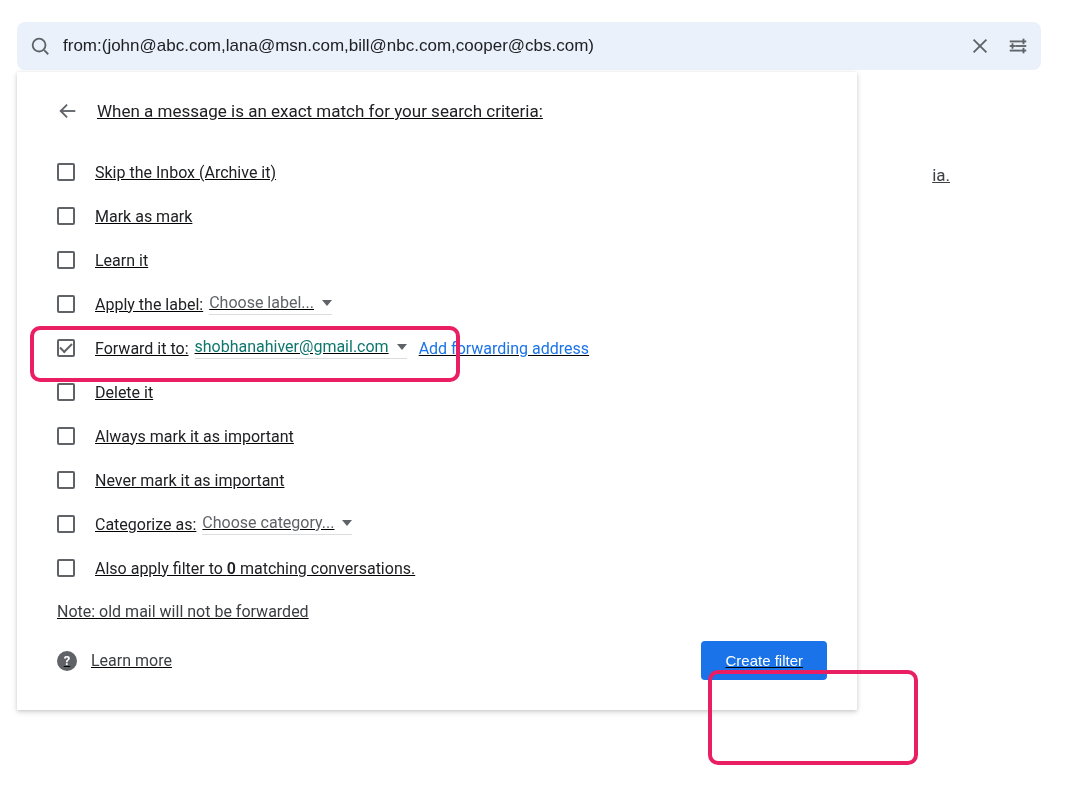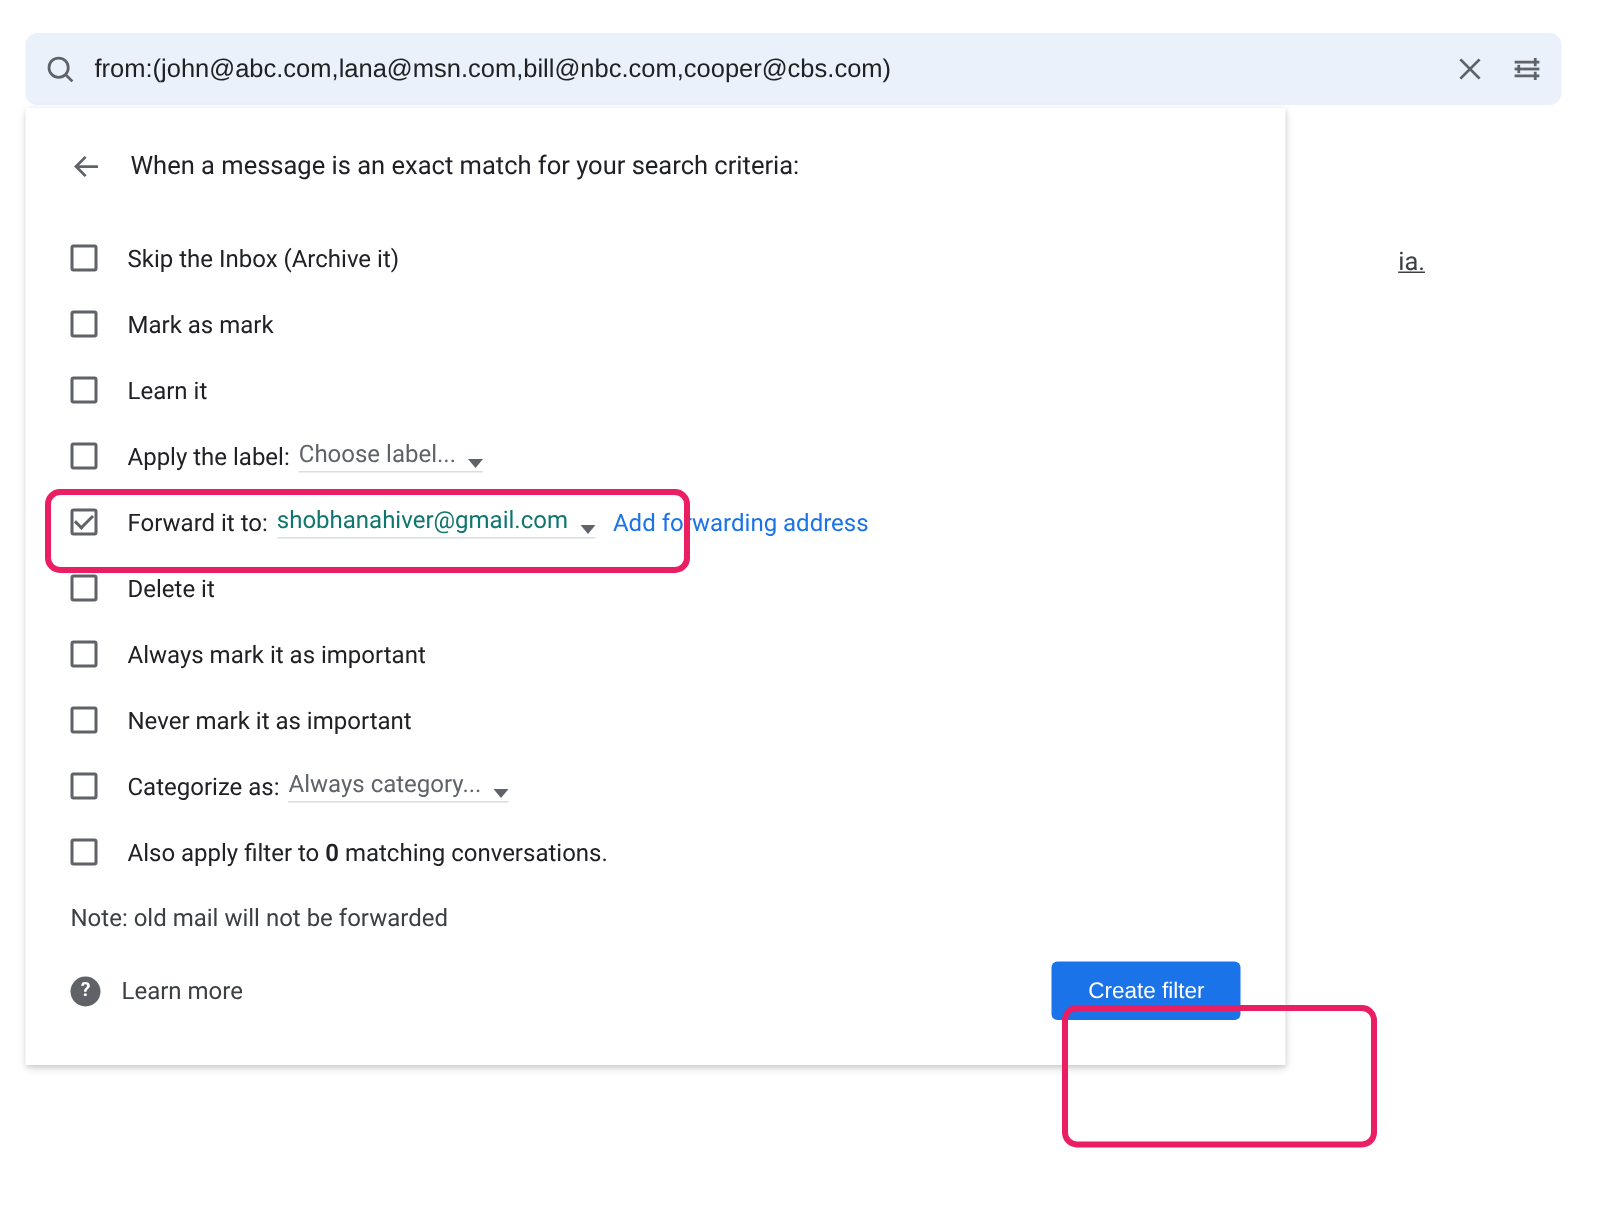--- a/index.html
+++ b/index.html
@@ -62,21 +62,22 @@
       display: flex;
       align-items: center;
     }
     .filter-panel {
       position: absolute;
       top: 72px;
       left: 17px;
       width: 840px;
       background: #fff;
       box-shadow: 0 2px 6px rgba(0,0,0,0.15), 0 1px 3px rgba(0,0,0,0.1);
-      padding: 28px 30px 30px 30px;
+      padding: 28px 30px 30px 40px;
+      text-decoration: underline;
     }
     .header-row {
       display: flex;
       align-items: center;
       margin-bottom: 28px;
     }
     .back-btn {
       color: #5f6368;
       cursor: pointer;
       margin-right: 18px;
@@ -113,21 +114,21 @@
       border-bottom: 2px solid #5f6368;
       transform: rotate(-45deg);
       margin-top: -3px;
     }
     .option-label {
       font-size: 16px;
       color: #202124;
     }
     .dropdown {
       display: inline-flex;
-      align-items: flex-end;
+      align-items: center;
       margin-left: 6px;
       border-bottom: 1px solid #dadce0;
       padding-bottom: 2px;
       cursor: pointer;
     }
     .dropdown-text {
       color: #5f6368;
       font-size: 16px;
     }
     .dropdown-caret {
@@ -309,21 +310,21 @@
 
   <div class="option-row">
     <span class="checkbox"></span>
     <span class="option-label">Never mark it as important</span>
   </div>
 
   <div class="option-row">
     <span class="checkbox"></span>
     <span class="option-label">Categorize as:</span>
     <span class="dropdown">
-      <span class="dropdown-text">Always category...</span>
+      <span class="dropdown-text">Choose category...</span>
       <span class="dropdown-caret">
         <svg width="10" height="6" viewBox="0 0 10 6">
             <path d="M0 0 L10 0 L5 6 Z" fill="currentColor"></path>
           </svg>
       </span>
     </span>
   </div>
 
   <div class="option-row">
     <span class="checkbox"></span>

